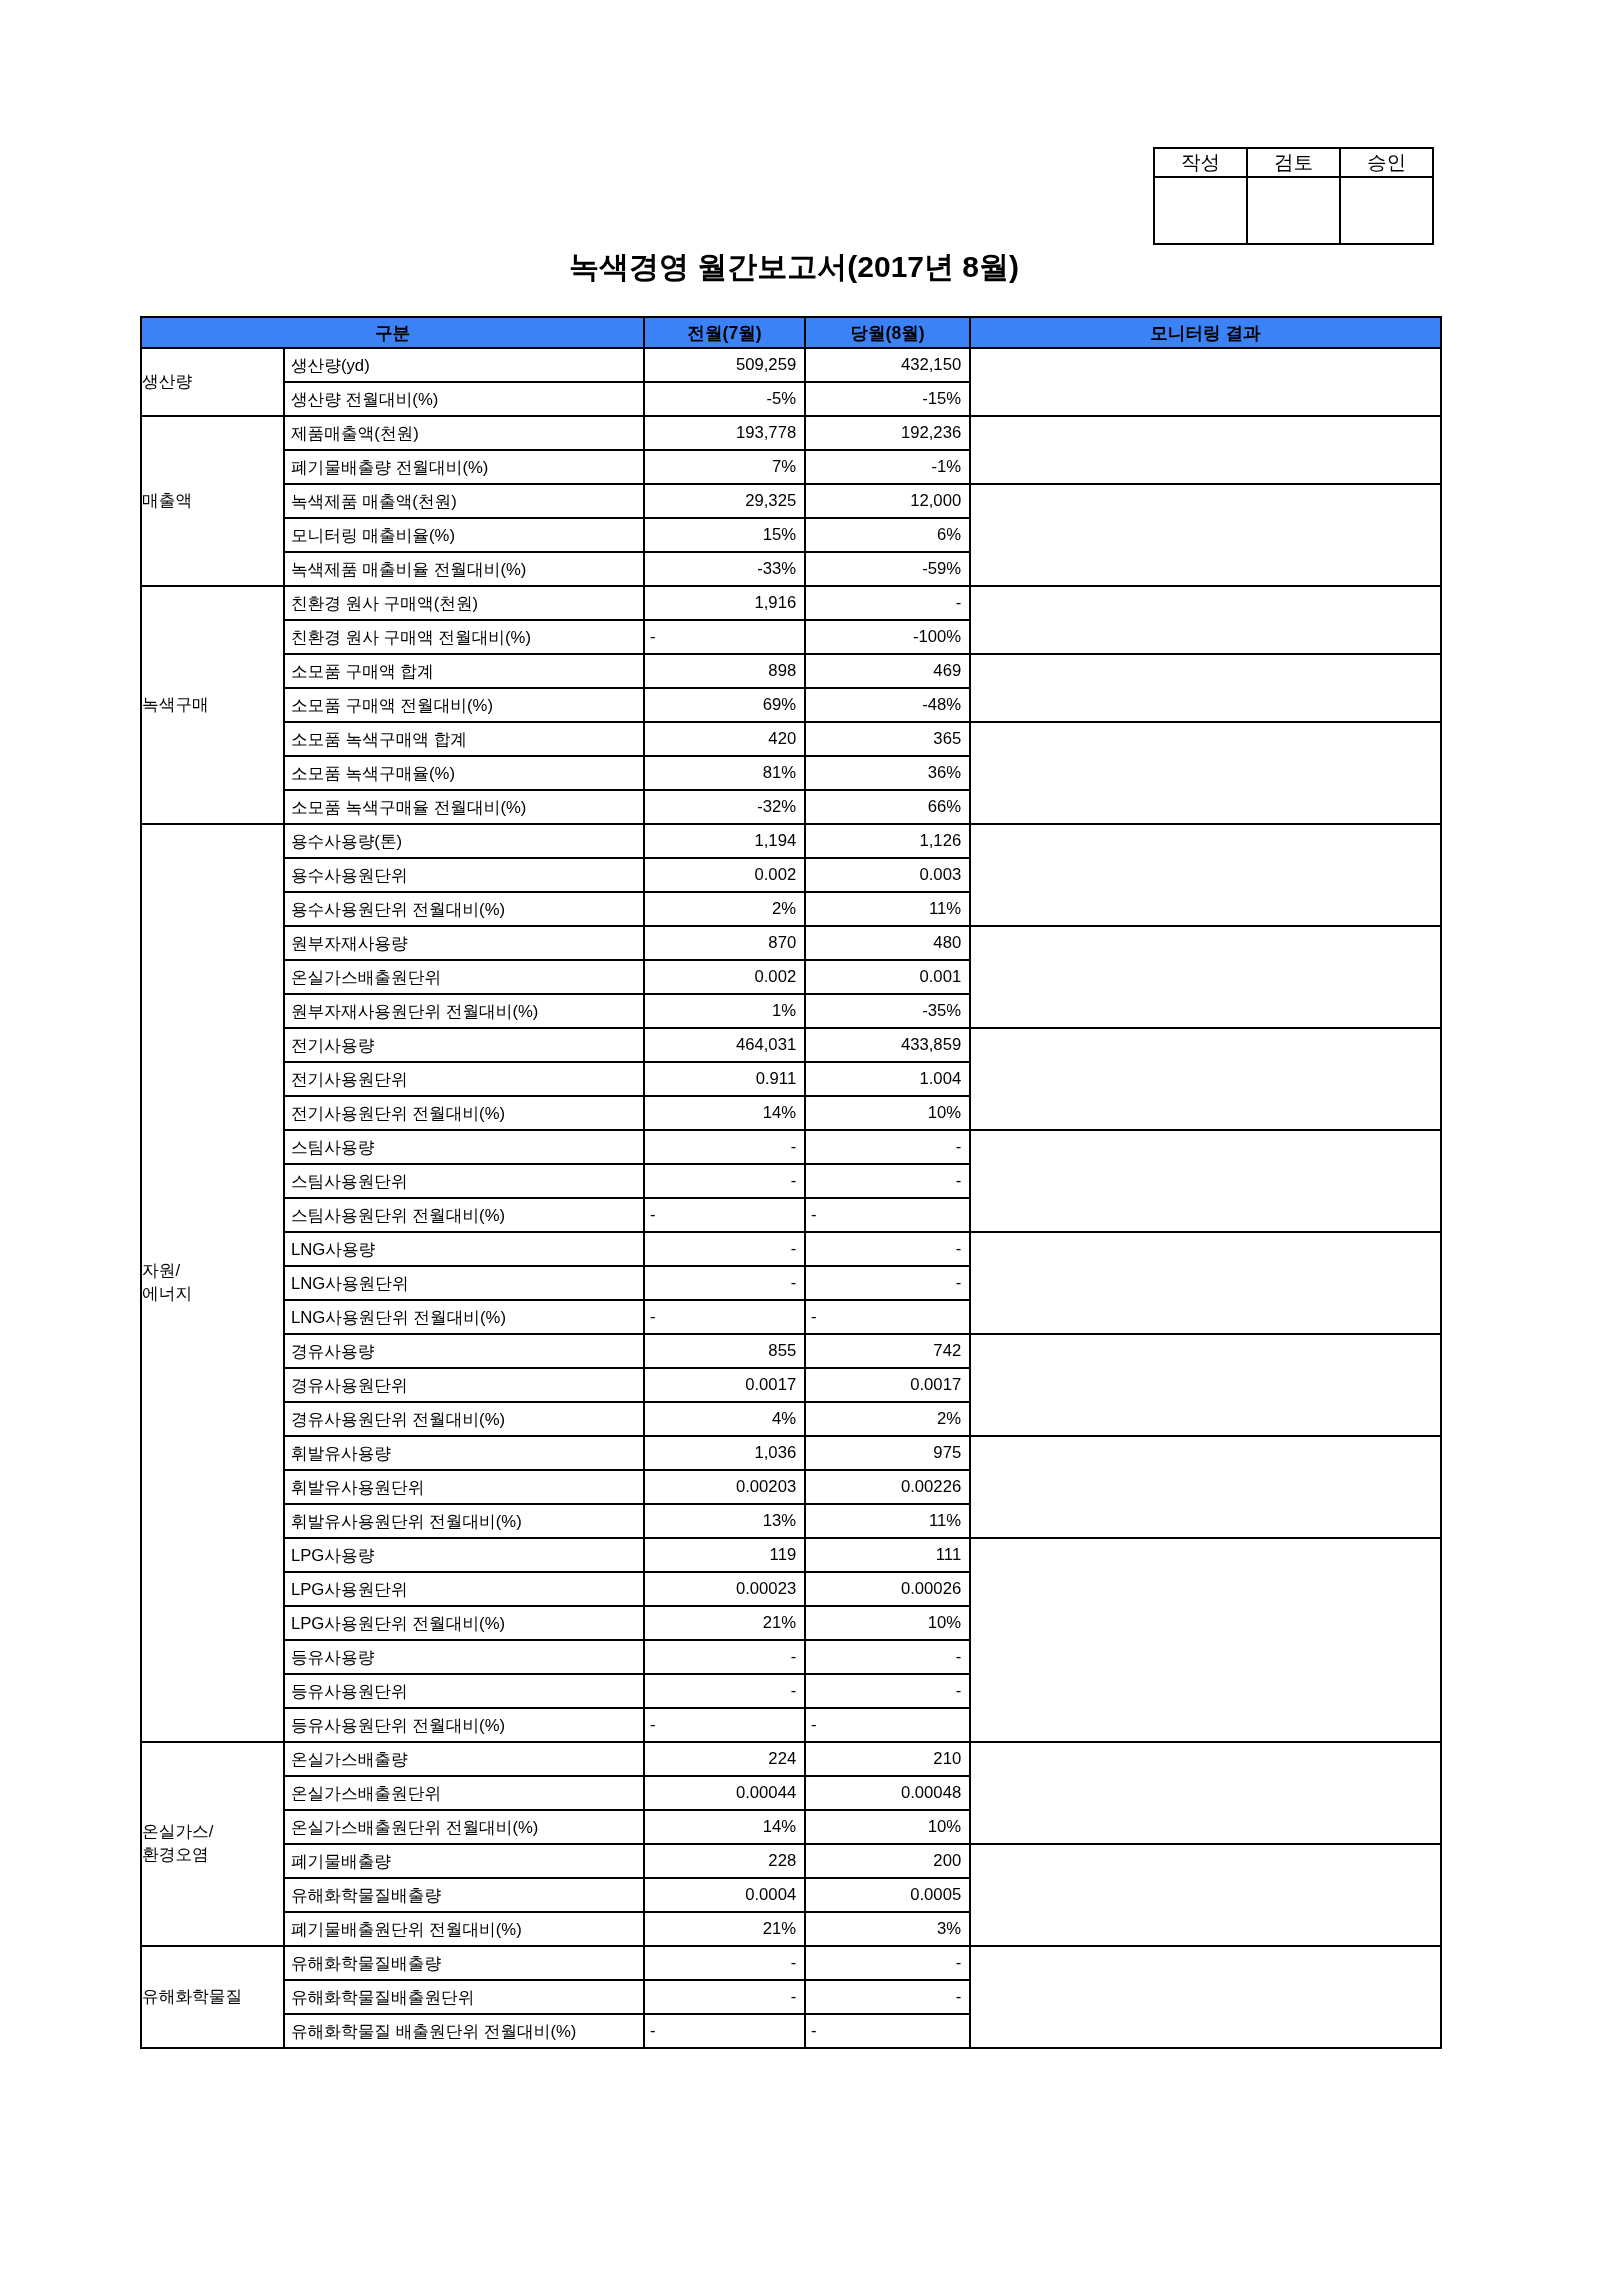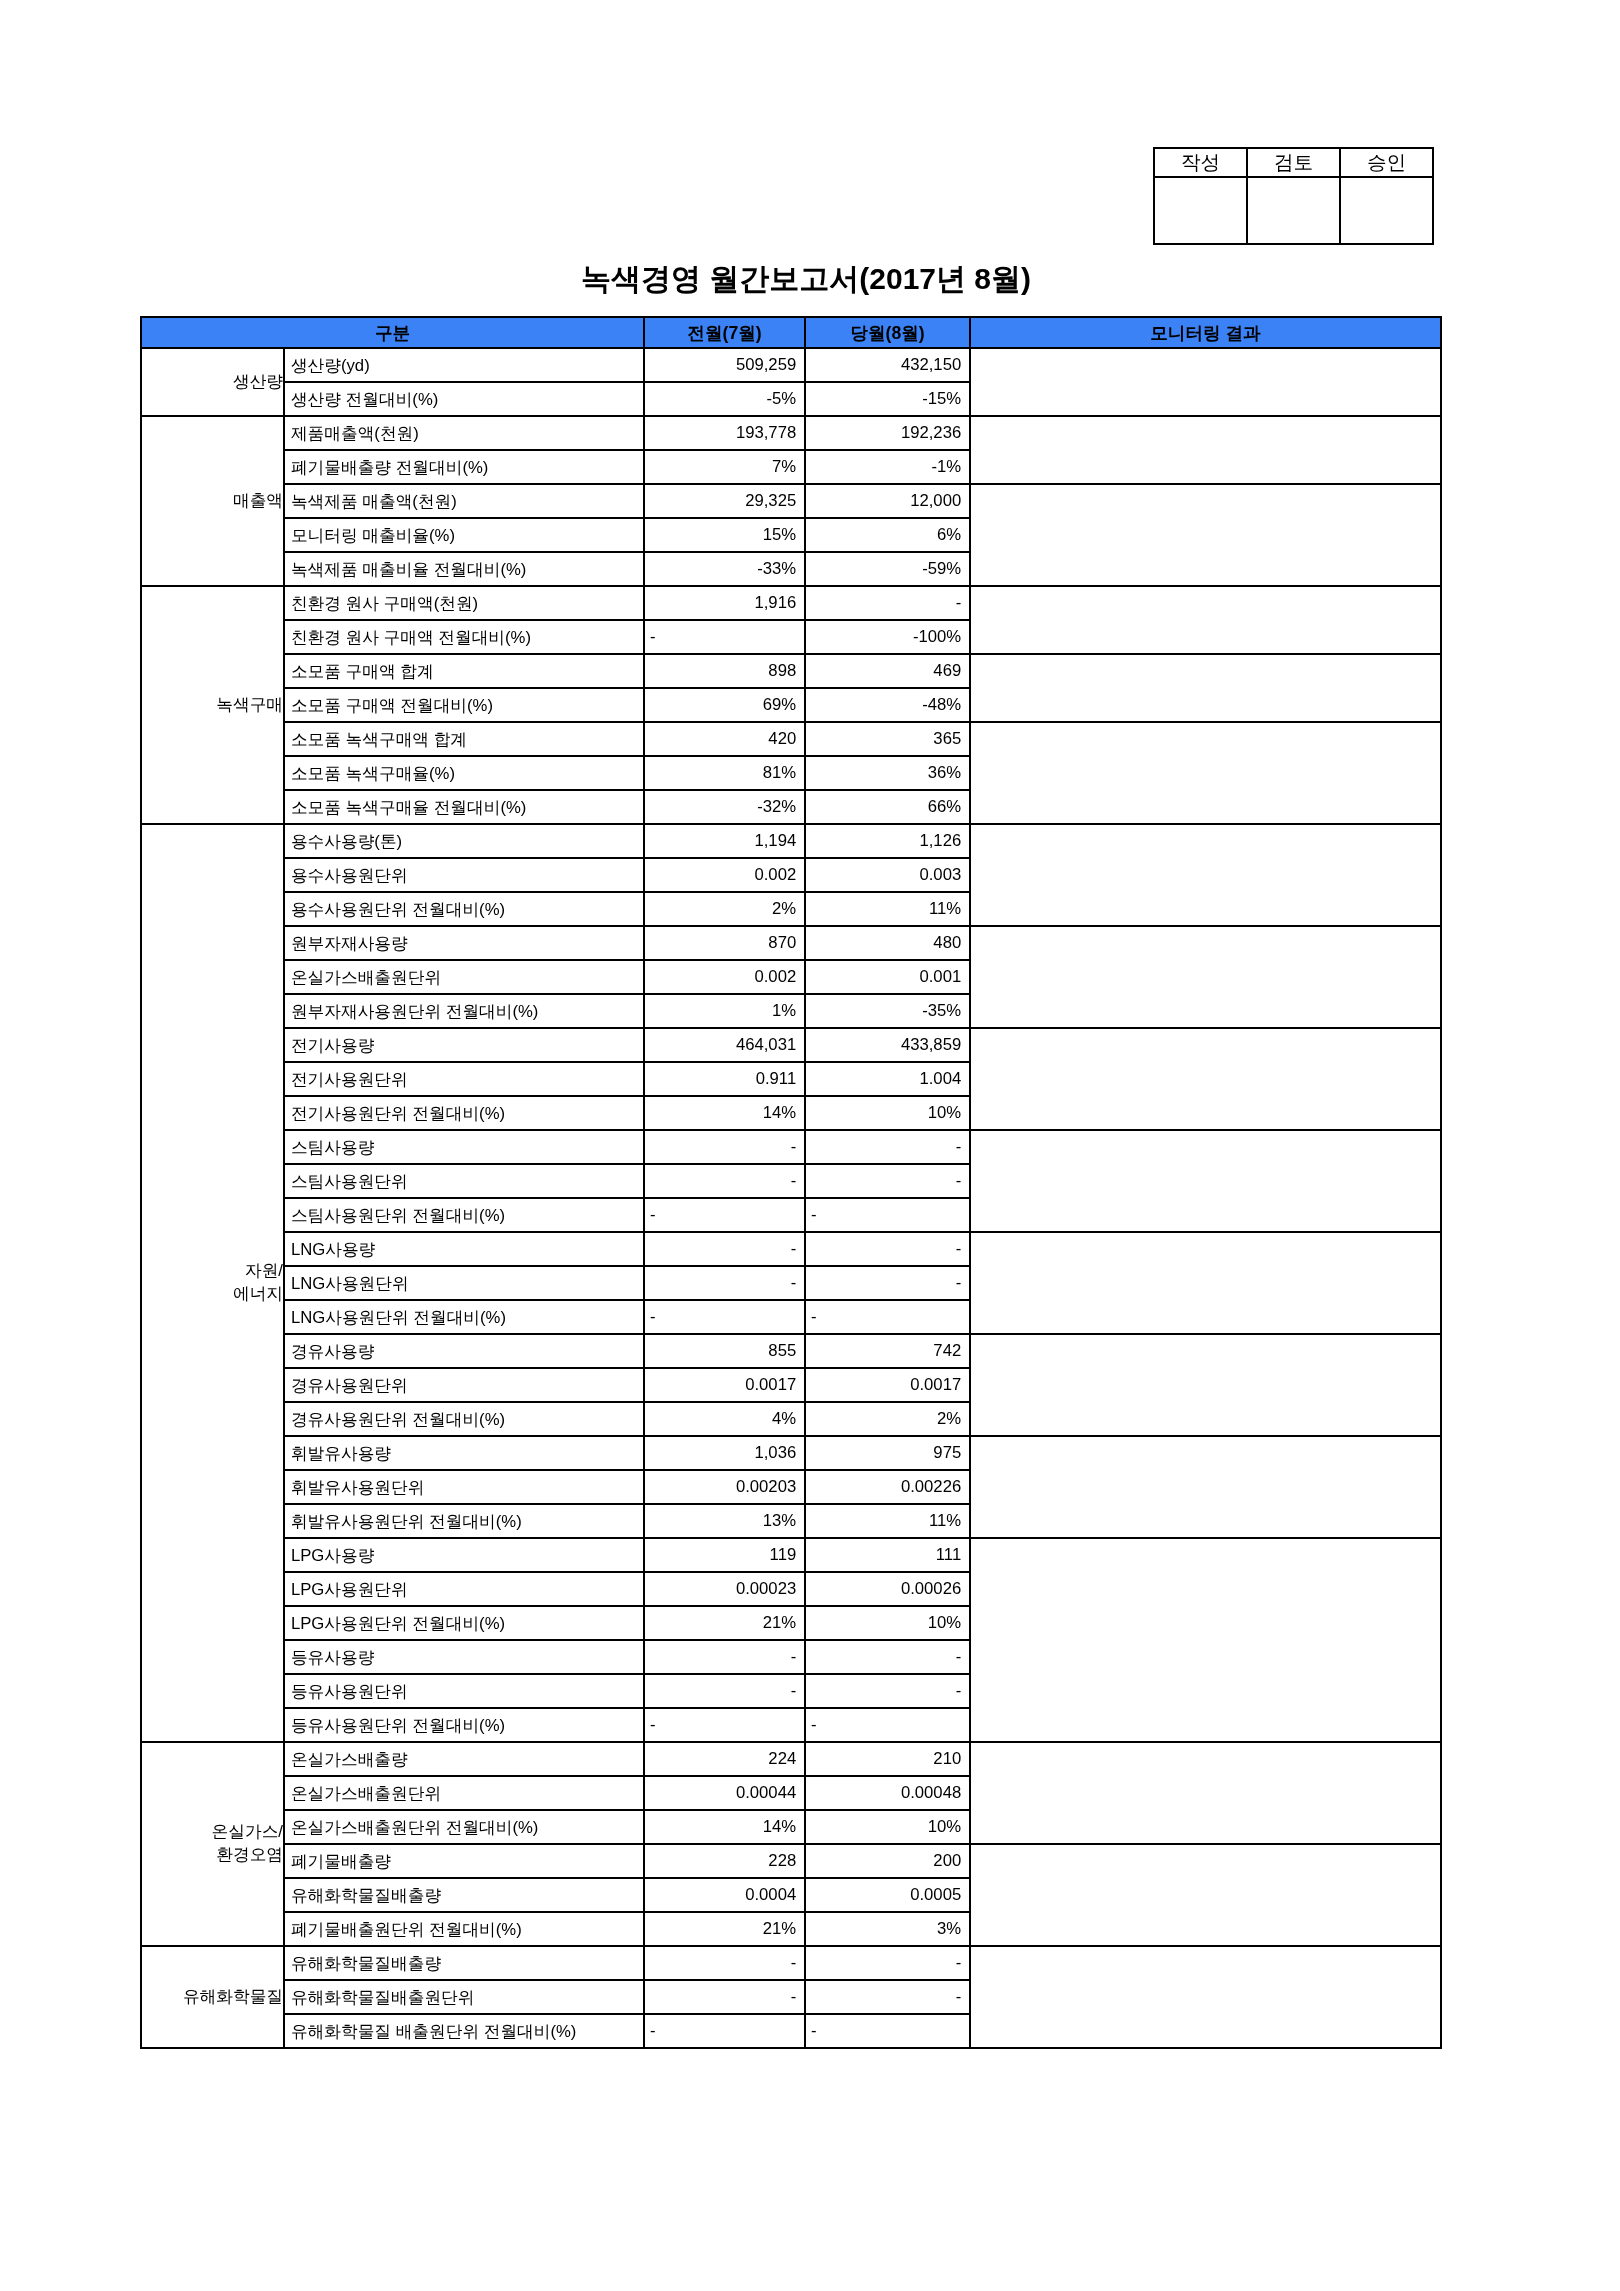--- a/index.html
+++ b/index.html
@@ -23,21 +23,21 @@
     width:91px;
     font-weight:normal;
     font-size:19.6px;
     padding:0;
   }
   .approval th { height:26.5px; }
   .approval td { height:65px; }
   
   .title {
     position:absolute; left:140px; top:243px; width:1300px;
-    margin:16px; text-align:center;
+    margin:4px; text-align:center;
     font-size:30px; font-weight:bold; letter-spacing:0px;
   }
   
   .report {
     position:absolute; left:140px; top:316px;
     width:1300px;
     border-collapse:collapse; table-layout:fixed;
     border:2.9px solid #000;
   }
   .report th, .report td {
@@ -49,21 +49,21 @@
   }
   .report thead th {
     background:#3b82f6;
     height:29px;
     font-size:17.6px;
     font-weight:bold;
     text-align:center;
     border-bottom:2.9px solid #000;
   }
   .report tbody td { height:32px; background:#fff; }
-  td.group { text-align:right; white-space:pre-line; line-height:1.35; }
+  td.group { text-align:left; white-space:pre-line; line-height:1.35; }
   td.label { text-align:left; padding:0 5.9px; }
   td.num   { text-align:right; padding:0 7.8px; }
   td.num.left { text-align:left; padding:0 4.9px; }
   td.monitor { background:#fff; }
   tr.sec td { border-top:2.9px solid #000; }
 </style>
 </head>
 <body>
 
 <div class="page">

